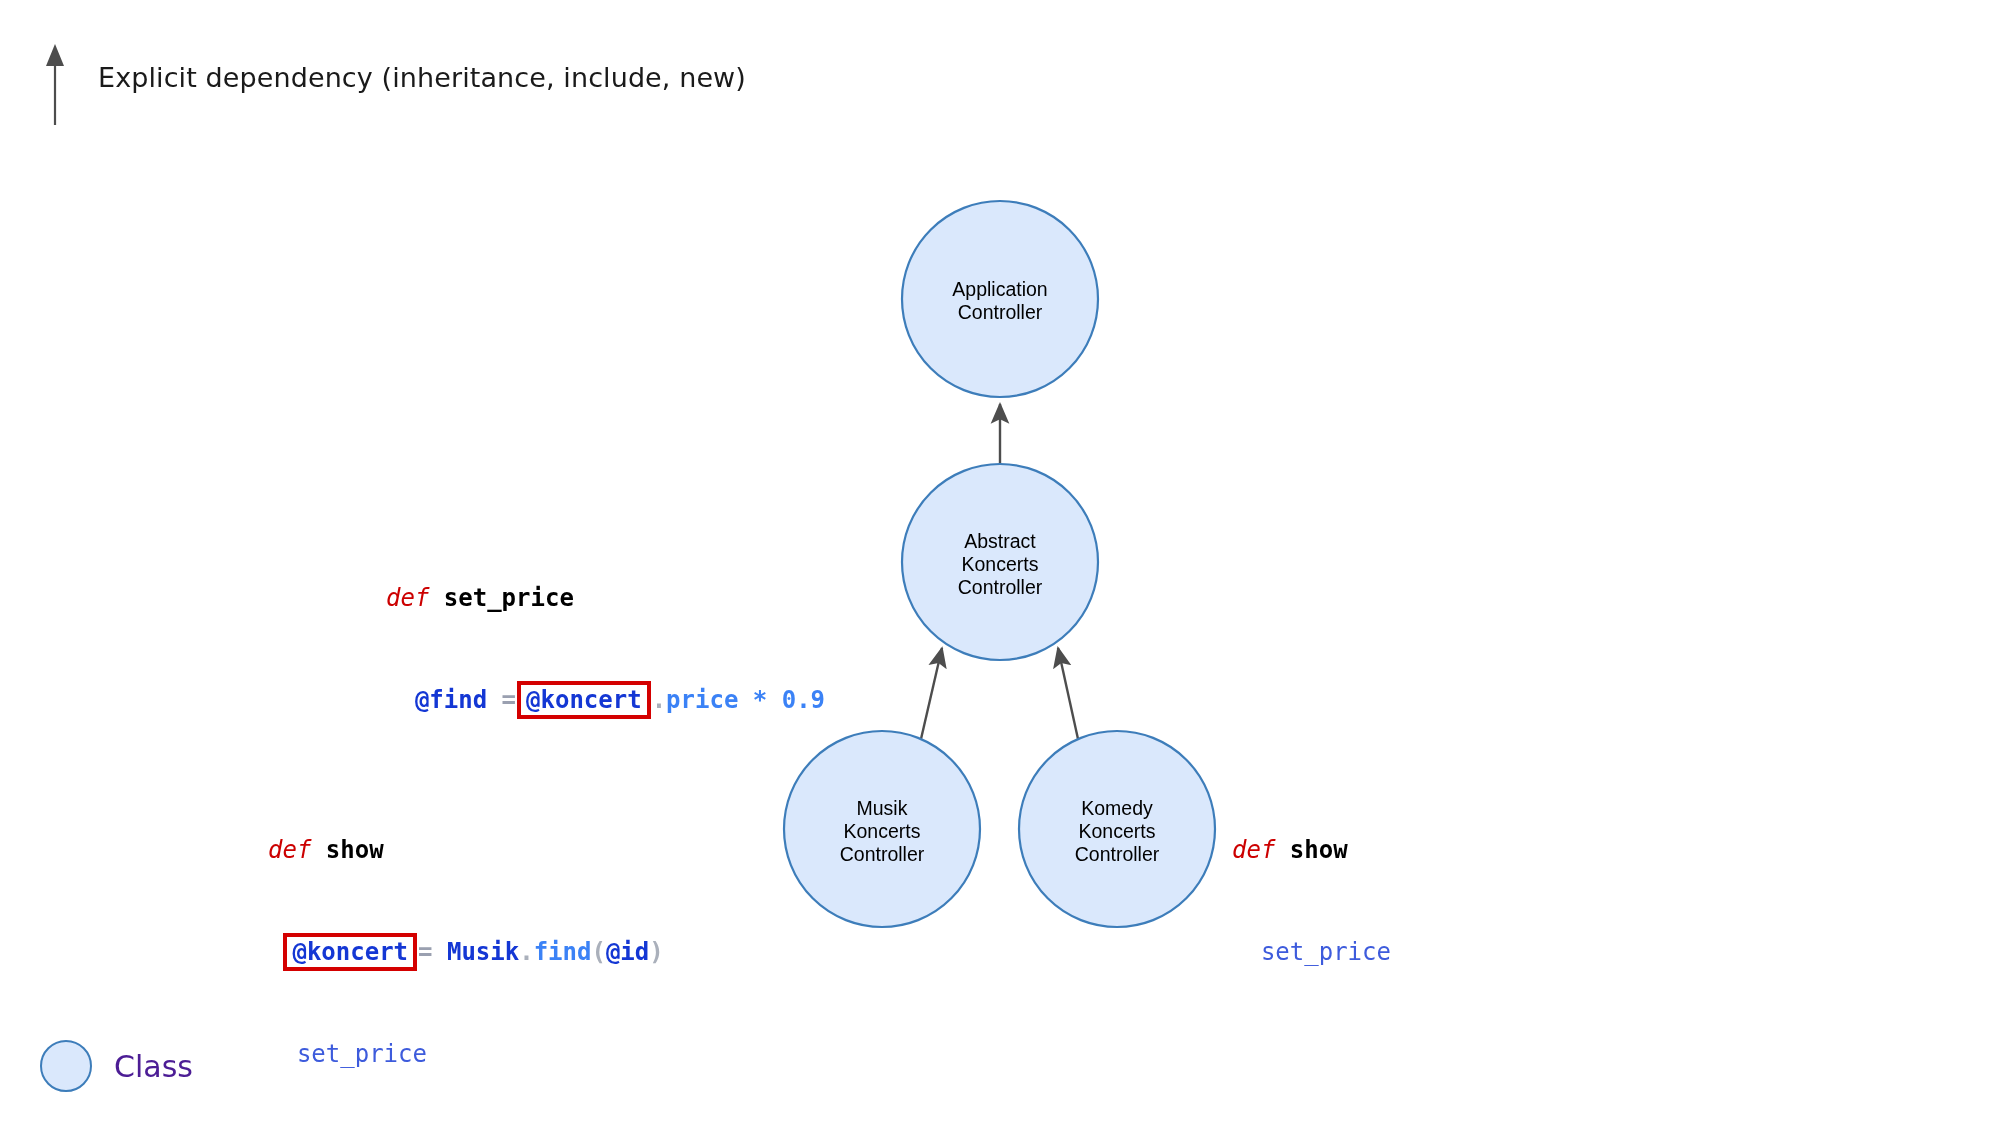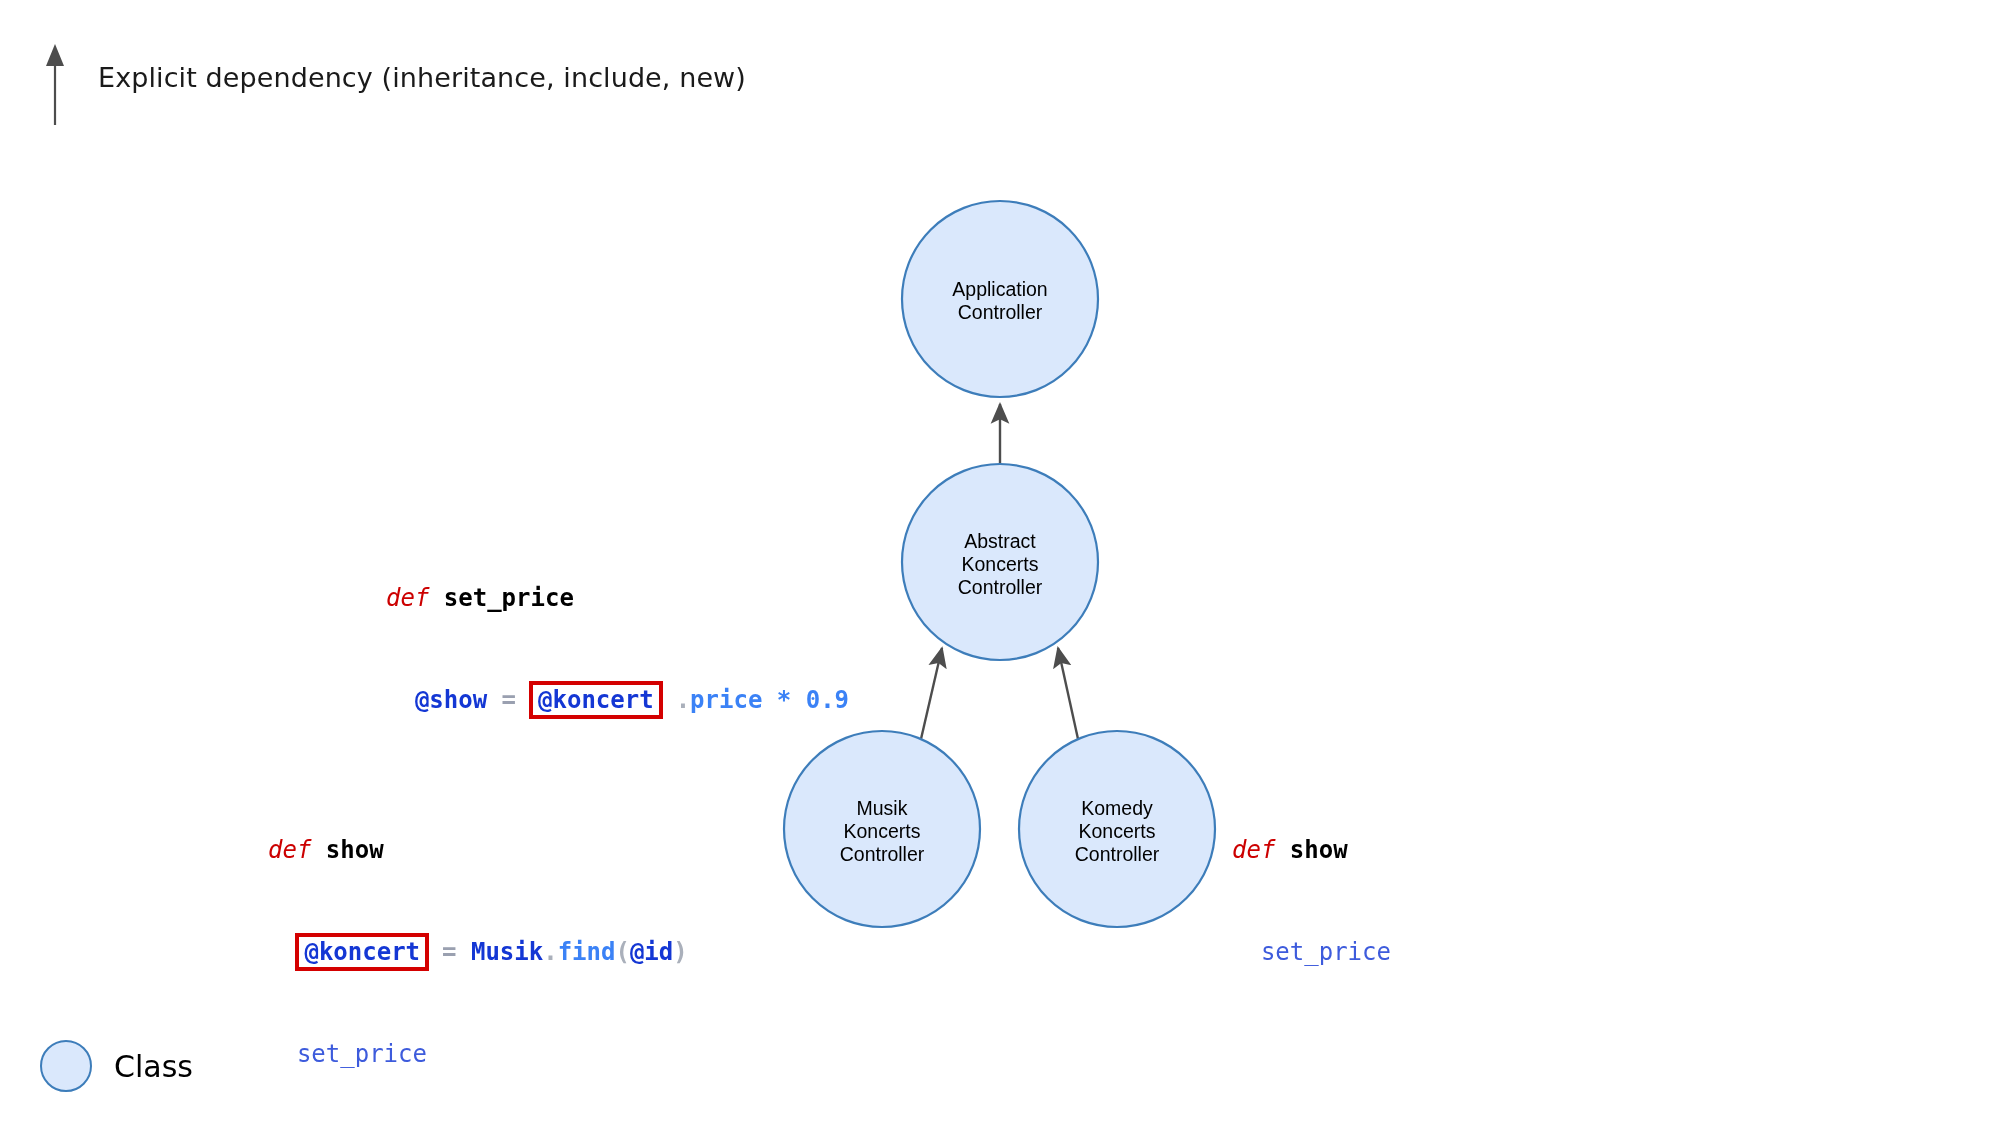--- a/index.html
+++ b/index.html
@@ -89,21 +89,21 @@
   .meth    { color: #000000; font-weight: bold; }
   .var     { color: #1437d4; font-weight: bold; }
   .konst   { color: #1437d4; font-weight: bold; }
   .op      { color: #9aa0b0; font-weight: bold; }
   .punct   { color: #aab0bb; font-weight: bold; }
   .plain   { color: #3b82f6; font-weight: bold; }
   .call    { color: #3d5bdc; font-weight: normal; }
   .boxed {
     border: 4px solid #d40000;
     padding: 1px 5px 1px 5px;
-    margin: 0 13px;
+    margin: 0 1px;
     position: relative;
     background: #ffffff;
   }
 
   
   #legend {
     position: absolute;
     left: 40px;
     top: 1040px;
     display: flex;
@@ -115,21 +115,21 @@
     height: 52px;
     border-radius: 50%;
     background: #dae8fc;
     border: 2.5px solid #3d7dba;
     box-sizing: border-box;
     flex: none;
   }
   #legend-label {
     font-family: "DejaVu Sans", sans-serif;
     font-size: 30px;
-    color: #000000;
+    color: #4c1d95;
     white-space: nowrap;
   }
 </style>
 </head>
 <body>
 
 <div id="header-note">
   <svg id="header-arrow" viewBox="0 0 26 85">
     <line x1="13" y1="85" x2="13" y2="22" stroke="#4d4d4d" stroke-width="2.2"></line>
     <polygon points="13,4 22,26 4,26" fill="#4d4d4d"></polygon>
@@ -171,21 +171,21 @@
   <g>
     <circle class="node-circle" cx="1117" cy="829" r="98"></circle>
     <text class="node-label" x="1117" y="815">Komedy</text>
     <text class="node-label" x="1117" y="838">Koncerts</text>
     <text class="node-label" x="1117" y="861">Controller</text>
   </g>
 </svg>
 
 <div class="code-block" style="left:386px; top:513px;">
   <div class="code-line"><span class="kw">def</span> <span class="meth">set_price</span></div>
-  <div class="code-line">  <span class="var">@show</span> <span class="op">=</span><span class="boxed"><span class="var">@koncert</span></span><span class="punct">.</span><span class="plain">price</span> <span class="plain">*</span> <span class="plain">0.9</span></div>
+  <div class="code-line">  <span class="var">@find</span> <span class="op">=</span><span class="boxed"><span class="var">@koncert</span></span><span class="punct">.</span><span class="plain">price</span> <span class="plain">*</span> <span class="plain">0.9</span></div>
 </div>
 
 <div class="code-block" style="left:268px; top:765px;">
   <div class="code-line"><span class="kw">def</span> <span class="meth">show</span></div>
   <div class="code-line"> <span class="boxed"><span class="var">@koncert</span></span><span class="op">=</span> <span class="konst">Musik</span><span class="punct">.</span><span class="plain">find</span><span class="punct">(</span><span class="var">@id</span><span class="punct">)</span></div>
   <div class="code-line">  <span class="call">set_price</span></div>
   
 </div>
 
 <div class="code-block" style="left:1232px; top:765px;">

